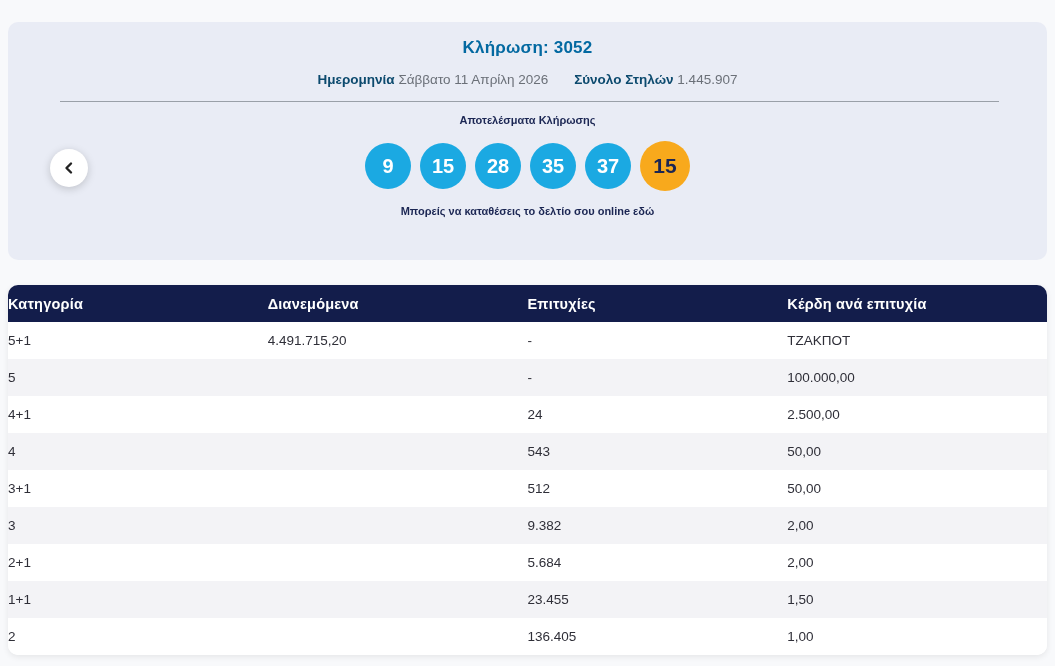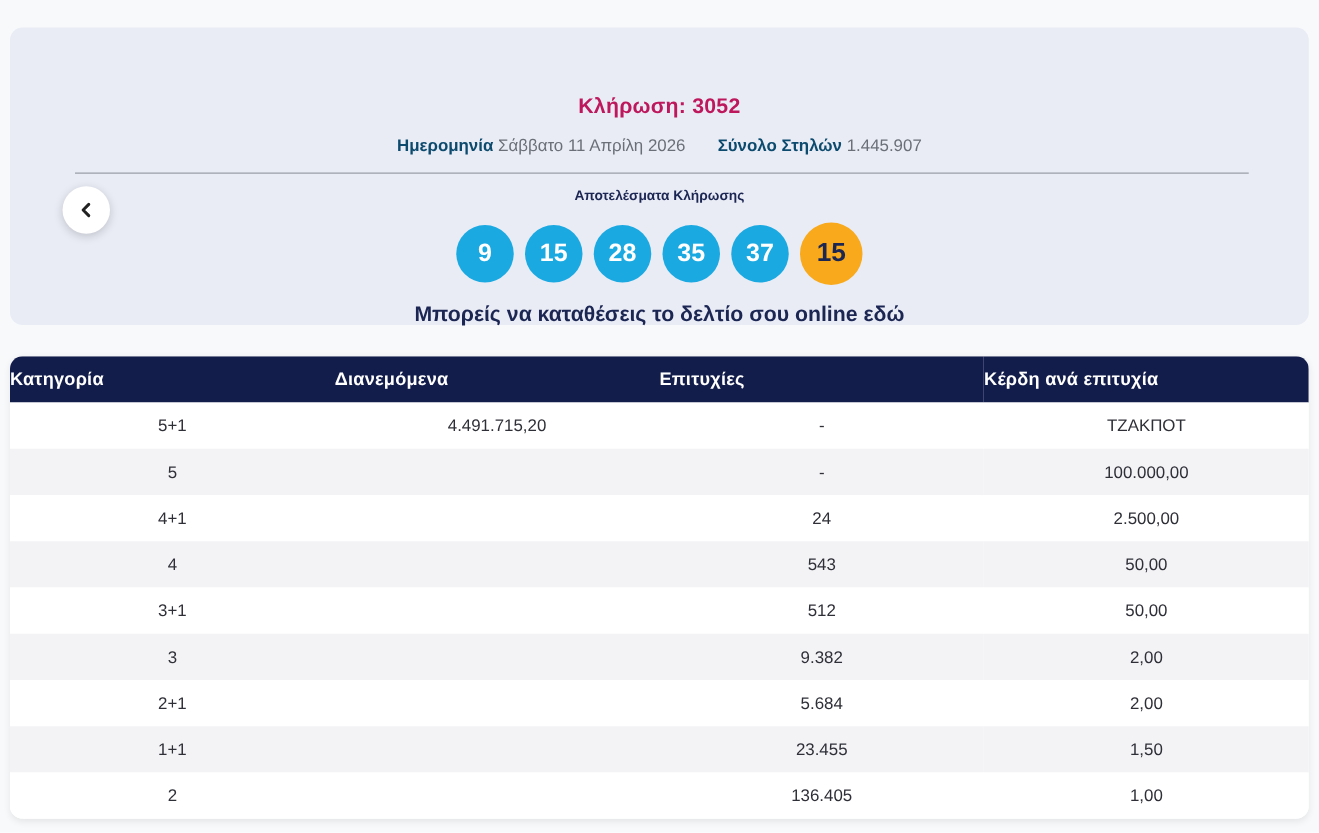--- a/index.html
+++ b/index.html
@@ -18,23 +18,22 @@
     left: 8px; top: 22px;
     width: 1039px; height: 238px;
     background: #e9ecf5;
     border-radius: 10px;
     text-align: center;
   }
   .draw-title {
     padding-top: 16px;
     font-size: 17px;
     font-weight: bold;
-    color: #be185d;
+    color: #0369a1;
     letter-spacing: 0.2px;
-    margin-top: 37px;
   }
   .draw-meta {
     margin-top: 14px;
     font-size: 13.5px;
     color: #6b7078;
   }
   .draw-meta .lbl {
     font-weight: bold;
     color: #0c4a6e;
   }
@@ -70,21 +69,21 @@
     justify-content: center;
   }
   .ball.bonus {
     width: 50px; height: 50px;
     background: #f8a91c;
     color: #1b2653;
     font-size: 21px;
   }
   .deposit-link {
     margin-top: 13px;
-    font-size: 17px;
+    font-size: 11px;
     font-weight: bold;
     color: #1b2653;
     cursor: pointer;
     display: inline-block;
   }
 
   
   .nav-prev {
     position: absolute;
     left: 50px; top: 149px;
@@ -120,21 +119,20 @@
     background: #131d4b;
     color: #ffffff;
     font-size: 14.5px;
     font-weight: bold;
     height: 37px;
     text-align: left;
     letter-spacing: 0.2px;
   }
   table.results td {
     height: 37px;
-    text-align: center;
     font-size: 13.5px;
     color: #2f2f38;
     background: #ffffff;
   }
   table.results tr:nth-child(even) td { background: #f3f3f6; }
 </style>
 </head>
 <body>
 
 <div class="page">

